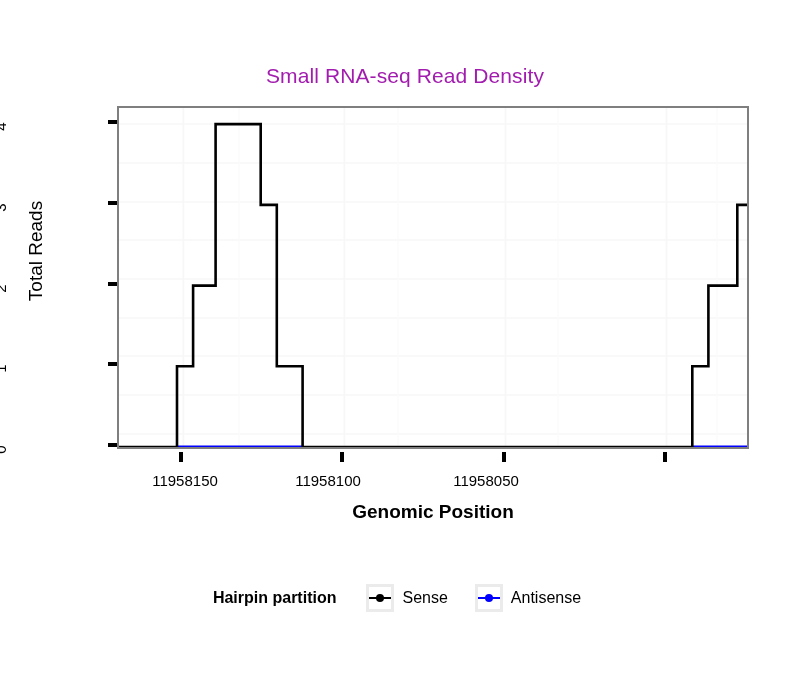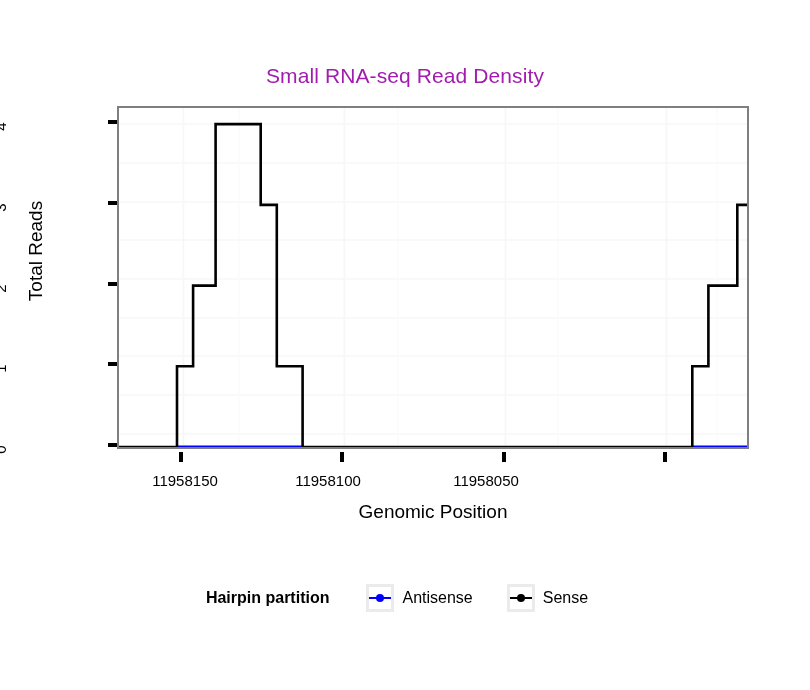--- a/index.html
+++ b/index.html
@@ -103,33 +103,34 @@
     font-size: 15px;
     white-space: nowrap;
   }
   .axis-title-x {
     position: absolute;
     left: 117px;
     top: 501px;
     width: 632px;
     text-align: center;
     font-size: 19px;
+    font-weight: bold;
   }
 
   
   #legend {
     position: absolute;
     left: 0;
     top: 582px;
     width: 810px;
     height: 32px;
     display: flex;
     align-items: center;
     justify-content: center;
-    gap: 18px;
+    gap: 11px;
   }
   .legend-title {
     font-size: 16px;
     font-weight: bold;
     margin-right: 19px;
     white-space: nowrap;
   }
   .legend-entry {
     display: flex;
     align-items: center;
@@ -248,31 +249,31 @@
   <div class="x-tick-label" style="left: 406px;">11958050</div>
 
   <div class="axis-title-x">Genomic Position</div>
 
   <div id="legend">
     <span class="legend-title">Hairpin partition</span>
 
     <span class="legend-entry">
       <span class="legend-key">
         <span class="legend-key-inner">
+          <span class="legend-line" style="background:#000000;"></span>
+          <span class="legend-dot" style="background:#000000;"></span>
+        </span>
+      </span>
+      <span class="legend-label">Sense</span>
+    </span>
+
+    <span class="legend-entry">
+      <span class="legend-key">
+        <span class="legend-key-inner">
           <span class="legend-line" style="background:#0000ff;"></span>
           <span class="legend-dot" style="background:#0000ff;"></span>
         </span>
       </span>
       <span class="legend-label">Antisense</span>
     </span>
-
-    <span class="legend-entry">
-      <span class="legend-key">
-        <span class="legend-key-inner">
-          <span class="legend-line" style="background:#000000;"></span>
-          <span class="legend-dot" style="background:#000000;"></span>
-        </span>
-      </span>
-      <span class="legend-label">Sense</span>
-    </span>
   </div>
 
 </div>
 
 </body></html>

